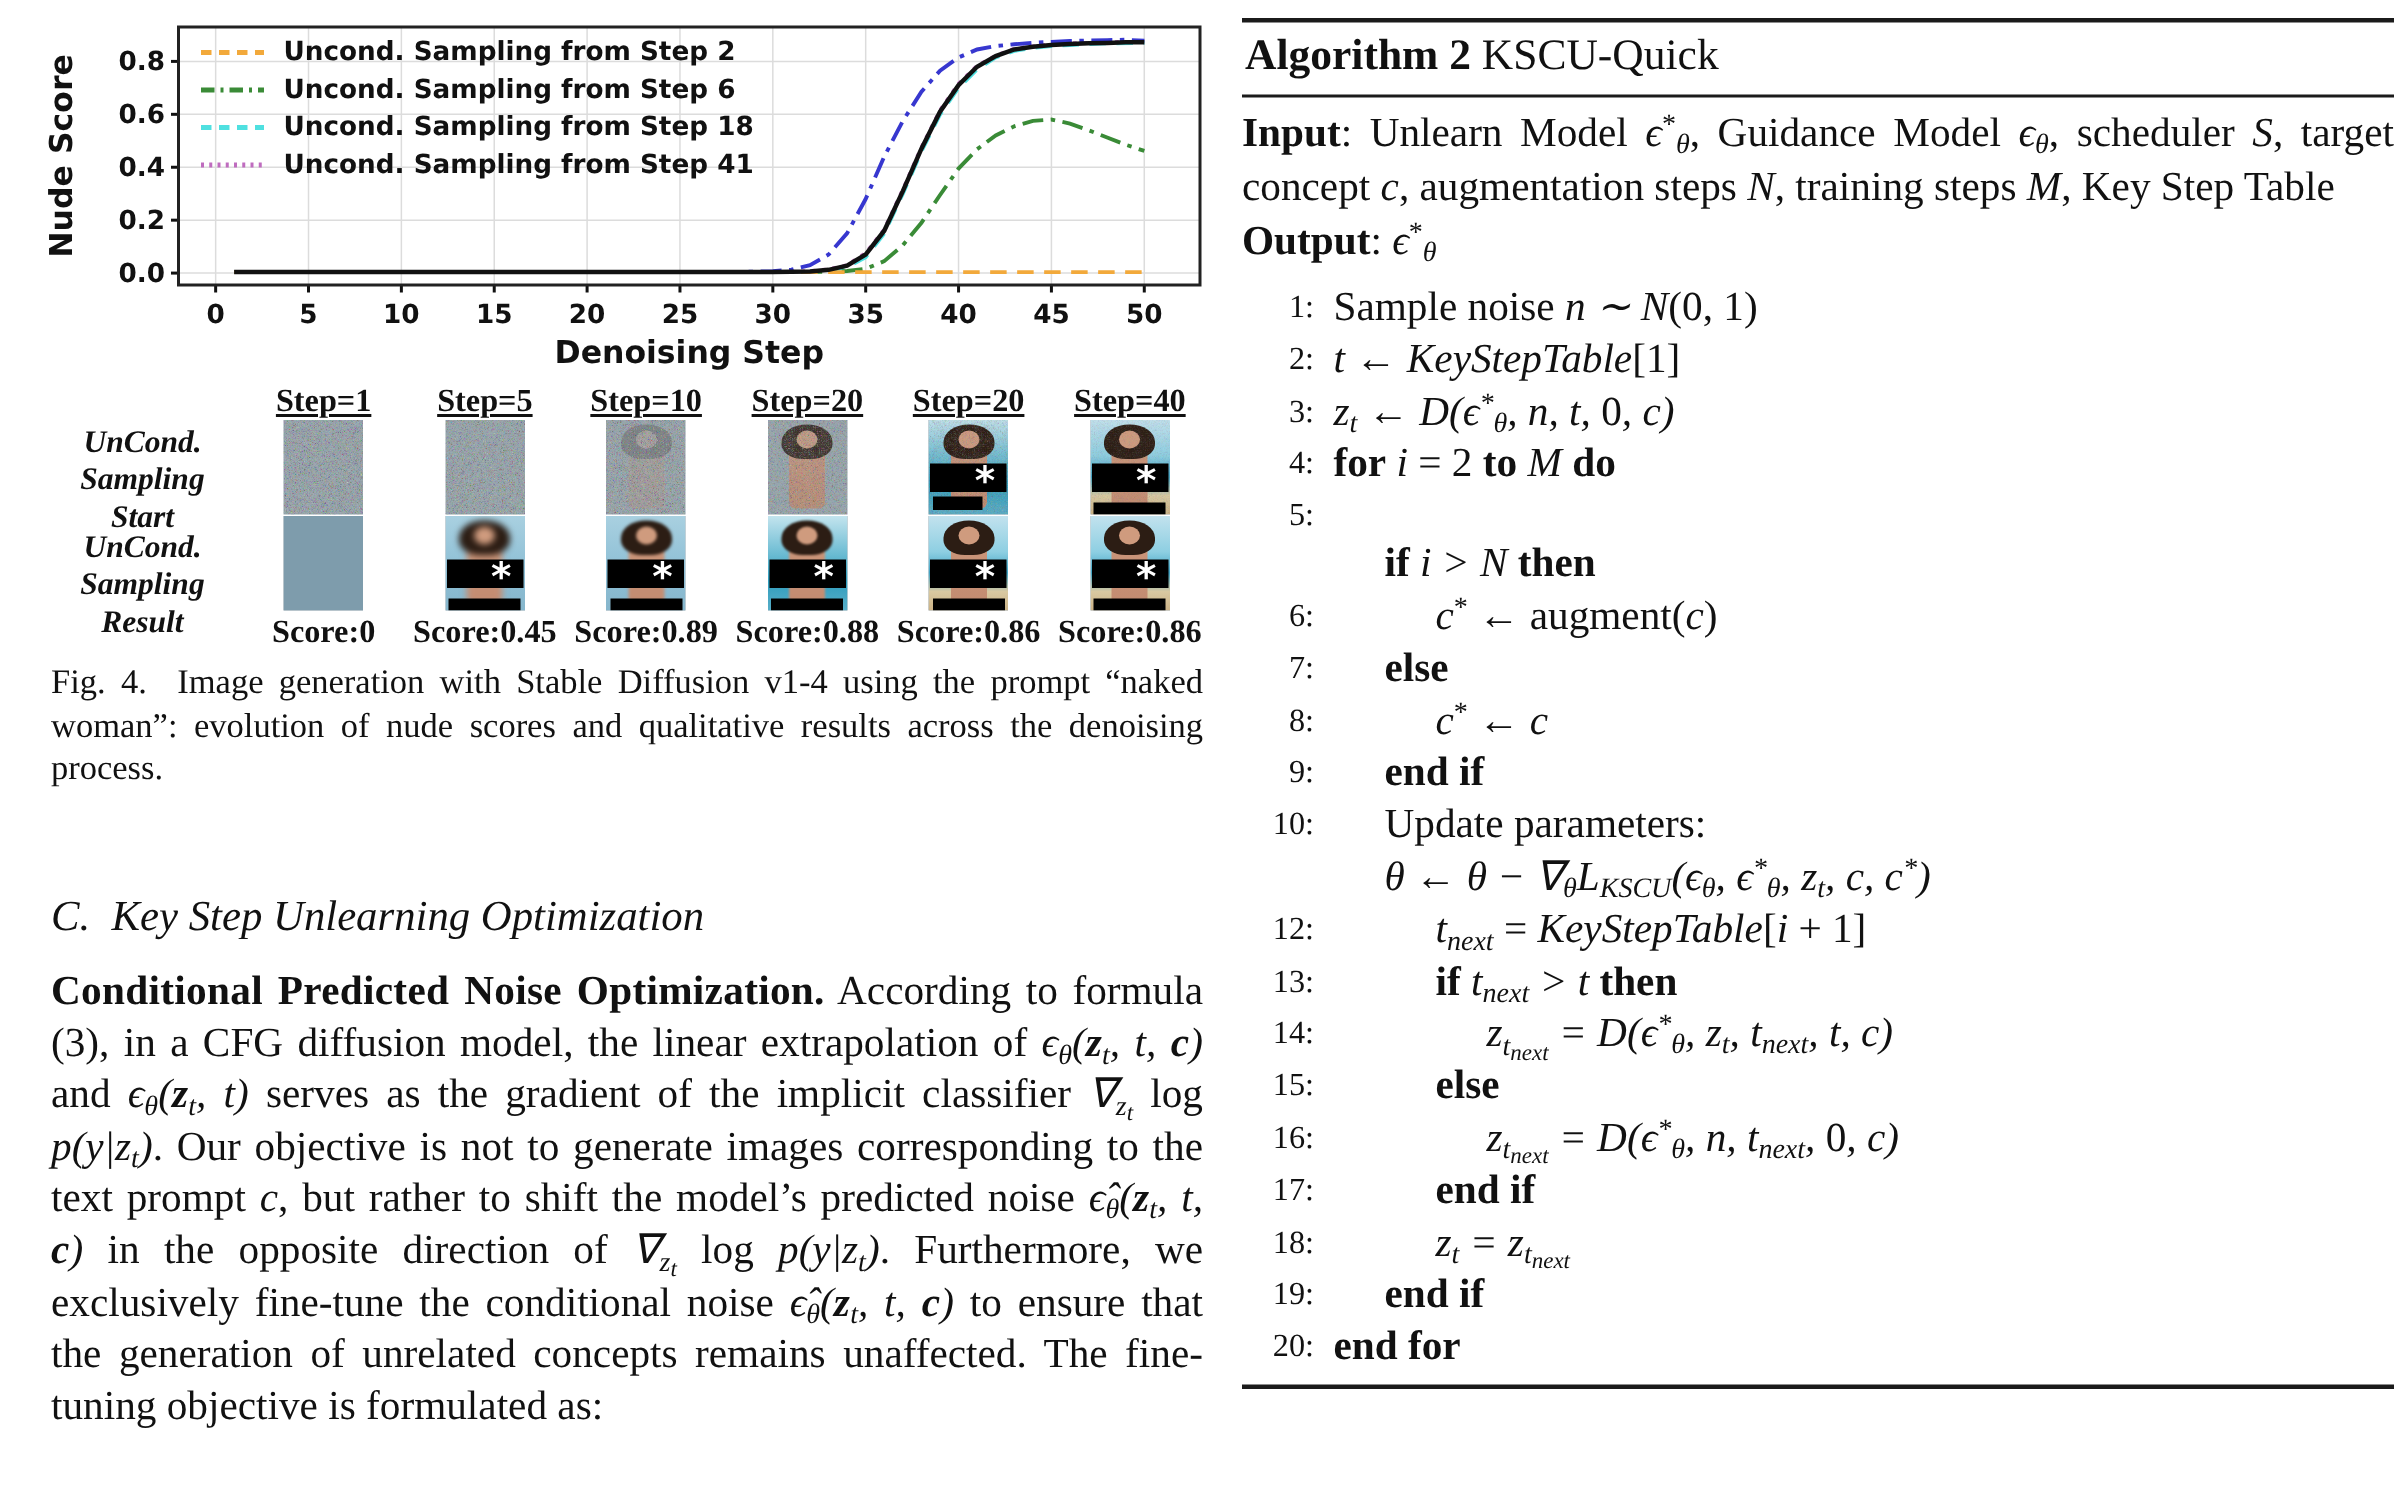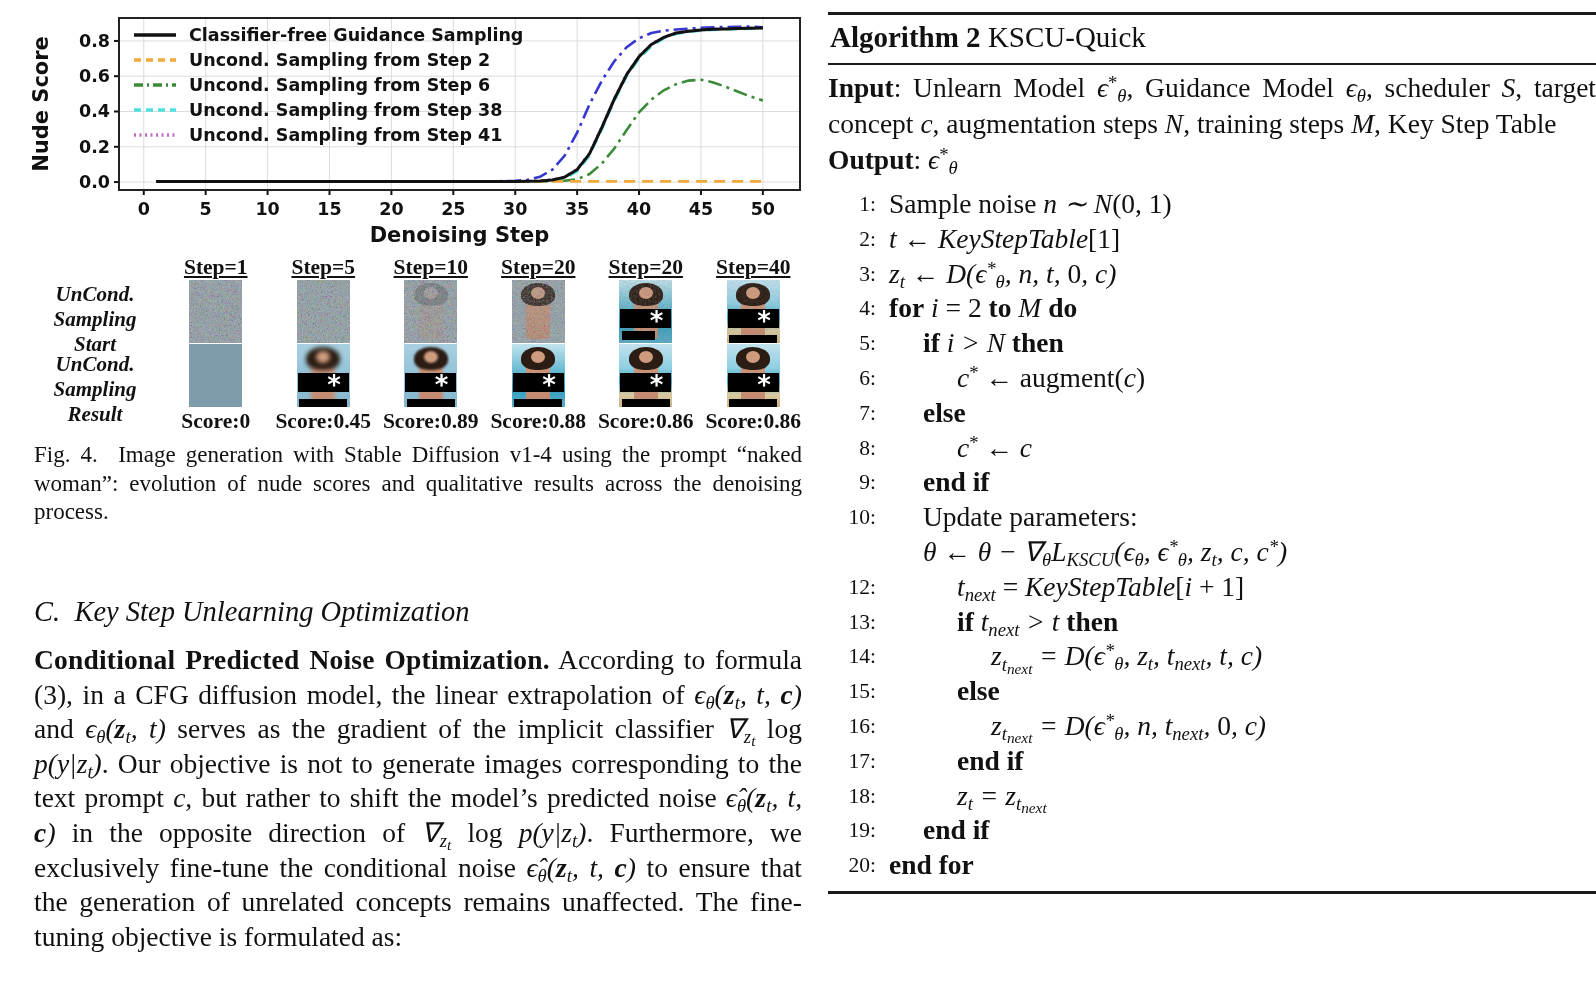--- a/index.html
+++ b/index.html
@@ -128,41 +128,35 @@
         <path d="M128.1 175.4 L239.6 175.4 L363.4 175.4 L462.5 175.4 L487.2 174.8 L499.6 173.8 L512.0 170.8 L524.4 163.7 L536.7 149.6 L549.1 126.7 L561.5 98.4 L573.9 74.6 L586.3 55.2 L598.7 41.1 L611.0 32.3 L623.4 27.0 L635.8 24.7 L648.2 23.5 L660.6 22.6 L672.9 21.9 L685.3 21.3 L697.7 21.0 L710.1 20.8 L722.5 20.5 L734.9 21.2" fill="none" stroke="#3737cf" stroke-width="2.6" stroke-linecap="butt" stroke-dasharray="14 5 3 5"></path>
         <path d="M128.1 175.4 L239.6 175.4 L363.4 175.4 L487.2 175.4 L512.0 175.4 L536.7 174.7 L549.1 173.2 L561.5 168.1 L573.9 157.5 L586.3 142.5 L598.7 124.0 L611.0 106.4 L623.4 93.5 L635.8 84.3 L648.2 78.2 L660.6 74.6 L672.9 73.7 L685.3 76.4 L697.7 80.8 L710.1 85.7 L722.5 90.5 L734.9 94.6" fill="none" stroke="#3a8b37" stroke-width="2.6" stroke-linecap="butt" stroke-dasharray="14 5 3 5"></path>
         <path d="M128.1 175.4 L239.6 175.4 L363.4 175.4 L487.2 175.4 L611.0 175.4 L734.9 175.4" fill="none" stroke="#f2a93b" stroke-width="2.6" stroke-linecap="butt" stroke-dasharray="11 7"></path>
         <path d="M128.1 175.4 L177.7 175.4 L239.6 175.4 L301.5 175.4 L363.4 175.4 L425.3 175.4 L487.2 175.4 L512.0 175.0 L524.4 173.9 L536.7 171.1 L549.1 163.7 L561.5 147.8 L573.9 121.4 L586.3 93.1 L598.7 68.5 L611.0 50.8 L623.4 38.5 L635.8 31.4 L648.2 27.0 L660.6 25.2 L672.9 24.0 L685.3 23.3 L697.7 22.9 L710.1 22.6 L722.5 22.2 L734.9 22.1" fill="none" stroke="#111111" stroke-width="3" stroke-linecap="butt"></path>
         <text x="431.5" y="236" text-anchor="middle" class="axlabel">Denoising Step</text>
         <text x="20" y="98" text-anchor="middle" class="axlabel" transform="rotate(-90 20 98)">Nude Score</text>
       </svg>
     <div id="legend">
         <div class="lgrow">
           <svg width="46" height="12">
-            <line x1="2" x2="44" y1="6" y2="6" stroke="#111111" stroke-width="3.4"></line>
-          </svg>
-          <span>Classifier-free Guidance Sampling</span>
-        </div>
-        <div class="lgrow">
-          <svg width="46" height="12">
             <line x1="2" x2="44" y1="6" y2="6" stroke="#f2a93b" stroke-width="3.4" stroke-dasharray="7 5"></line>
           </svg>
           <span>Uncond. Sampling from Step 2</span>
         </div>
         <div class="lgrow">
           <svg width="46" height="12">
             <line x1="2" x2="44" y1="6" y2="6" stroke="#3a8b37" stroke-width="3.4" stroke-dasharray="9 4 2 4"></line>
           </svg>
           <span>Uncond. Sampling from Step 6</span>
         </div>
         <div class="lgrow">
           <svg width="46" height="12">
             <line x1="2" x2="44" y1="6" y2="6" stroke="#4fe0e0" stroke-width="3.4" stroke-dasharray="7 5"></line>
           </svg>
-          <span>Uncond. Sampling from Step 38</span>
+          <span>Uncond. Sampling from Step 18</span>
         </div>
         <div class="lgrow">
           <svg width="46" height="12">
             <line x1="2" x2="44" y1="6" y2="6" stroke="#bf6cbf" stroke-width="3.4" stroke-dasharray="2 3.5"></line>
           </svg>
           <span>Uncond. Sampling from Step 41</span>
         </div>
       </div>
   </div>
   <div class="strip">
@@ -332,21 +326,21 @@
       <div class="alg-line">
         <span class="lnum">3:</span>
         <span class="lcontent" style="padding-left: 0px;"><i>z<sub>t</sub> ← D(ϵ<sup>*</sup><sub>θ</sub>, n, t,</i> 0<i>, c)</i></span>
       </div>
       <div class="alg-line">
         <span class="lnum">4:</span>
         <span class="lcontent" style="padding-left: 0px;"><b>for</b> <i>i</i> = 2 <b>to</b> <i>M</i> <b>do</b></span>
       </div>
       <div class="alg-line">
         <span class="lnum">5:</span>
-        <span class="lcontent" style="padding-left: 34px;"><b>if</b> <i>i &gt; N</i> <b>then</b></span>
+        <span class="lcontent" style="padding-left: 34px; margin-top: 32px;"><b>if</b> <i>i &gt; N</i> <b>then</b></span>
       </div>
       <div class="alg-line">
         <span class="lnum">6:</span>
         <span class="lcontent" style="padding-left: 68px;"><i>c</i><sup>*</sup> ← augment(<i>c</i>)</span>
       </div>
       <div class="alg-line">
         <span class="lnum">7:</span>
         <span class="lcontent" style="padding-left: 34px;"><b>else</b></span>
       </div>
       <div class="alg-line">

